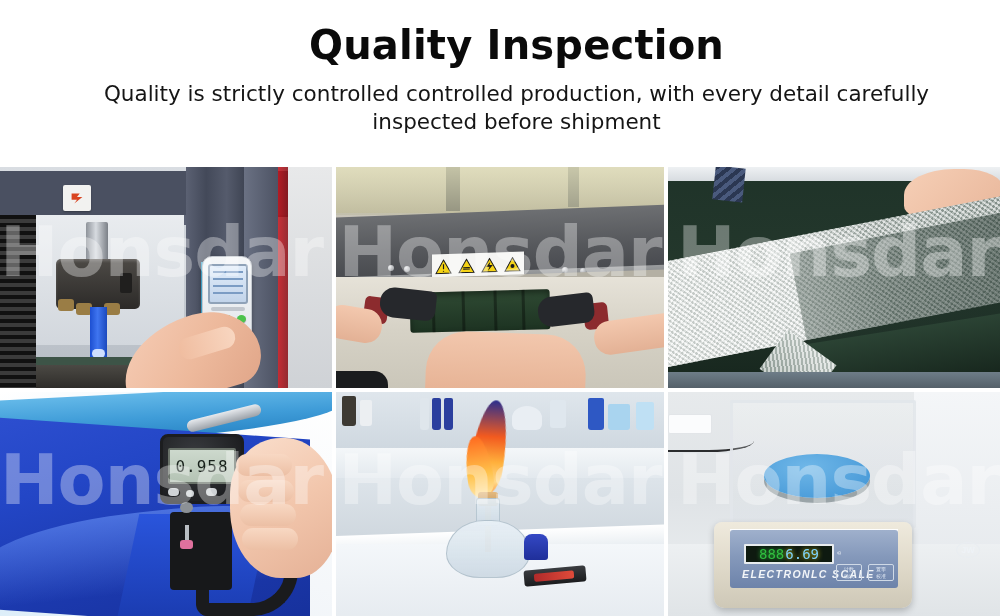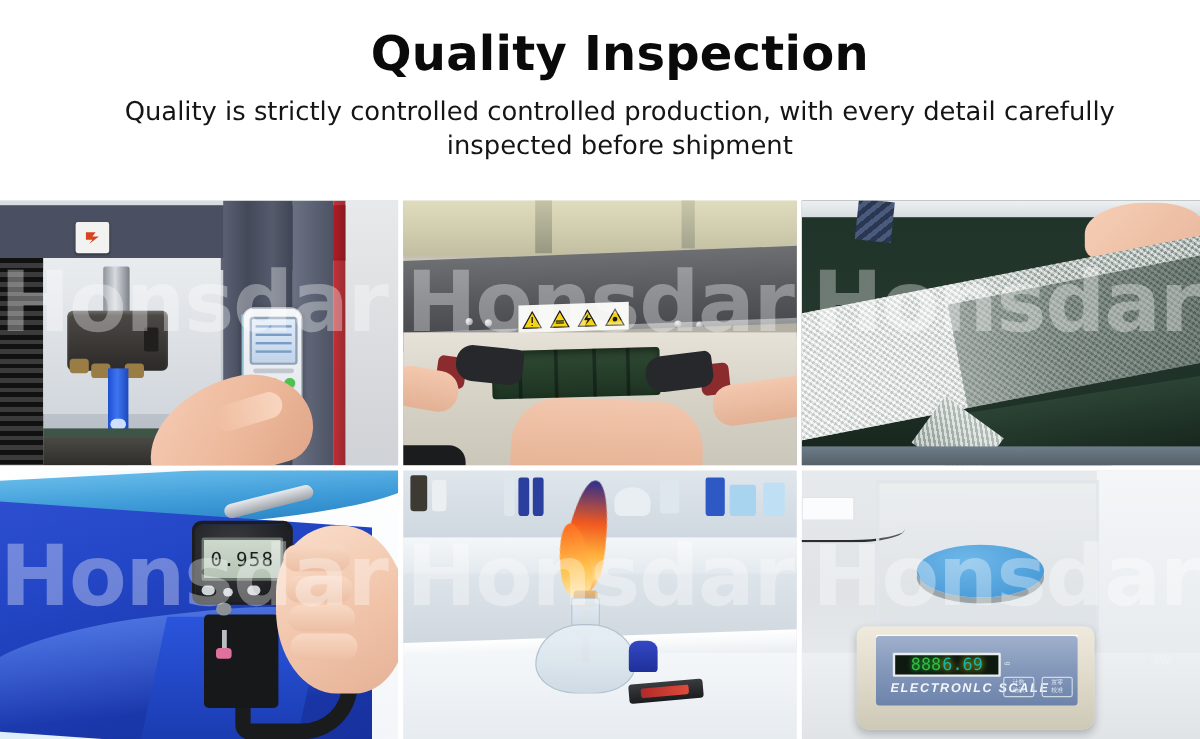--- a/index.html
+++ b/index.html
@@ -265,21 +265,21 @@
     border-radius:50%; box-shadow:0 5px 0 #9aa4a8;}
   .p6 .faceplate { position:absolute; left:62px; top:138px; width:168px; height:58px;
     background: linear-gradient(180deg,#9fb0cc 0%, #8599bb 45%, #6d83aa 100%); border-radius:3px;}
   .p6 .facehl { position:absolute; left:62px; top:137px; width:168px; height:7px;
     background: linear-gradient(180deg,#ffffff,#d9dee6);}
   .p6 .lcd6 { position:absolute; left:76px; top:152px; width:90px; height:20px;
     background:#0e1a10; border:2px solid #e8ecef; border-radius:1px;
     display:flex; align-items:center; justify-content:center; gap:1px;}
   .p6 .seg-dim { font-family:"DejaVu Sans Mono", monospace; font-size:14px; color:#2fbf3f;
     letter-spacing:0px; text-shadow:0 0 4px #2fbf3f;}
-  .p6 .seg-lit { font-family:"DejaVu Sans Mono", monospace; font-size:14px; color:#14b8a6;
+  .p6 .seg-lit { font-family:"DejaVu Sans Mono", monospace; font-size:14px; color:#7dd3fc;
     letter-spacing:0px; text-shadow:0 0 5px #e8dc18;}
   .p6 .brandlogo { position:absolute; right:20px; top:150px; width:24px; height:16px;
     border:1.5px solid #e9edf1; border-radius:50%; color:#eef2f6; font-size:9px;
     display:flex; align-items:center; justify-content:center; font-weight:bold;}
   .p6 .scaletext { position:absolute; left:74px; top:176px; font-size:10.5px; font-weight:bold;
     font-style:italic; color:#f2f5f8; letter-spacing:1.4px; }
   .p6 .keybox { position:absolute; top:172px; width:26px; height:17px;
     border:1px solid #cfd9e6; border-radius:2px; color:#dfe7f2; font-size:5px;
     display:flex; flex-direction:column; align-items:center; justify-content:center; line-height:1.25;}
   .p6 .kb1 { left:168px; } .p6 .kb2 { left:200px; }

